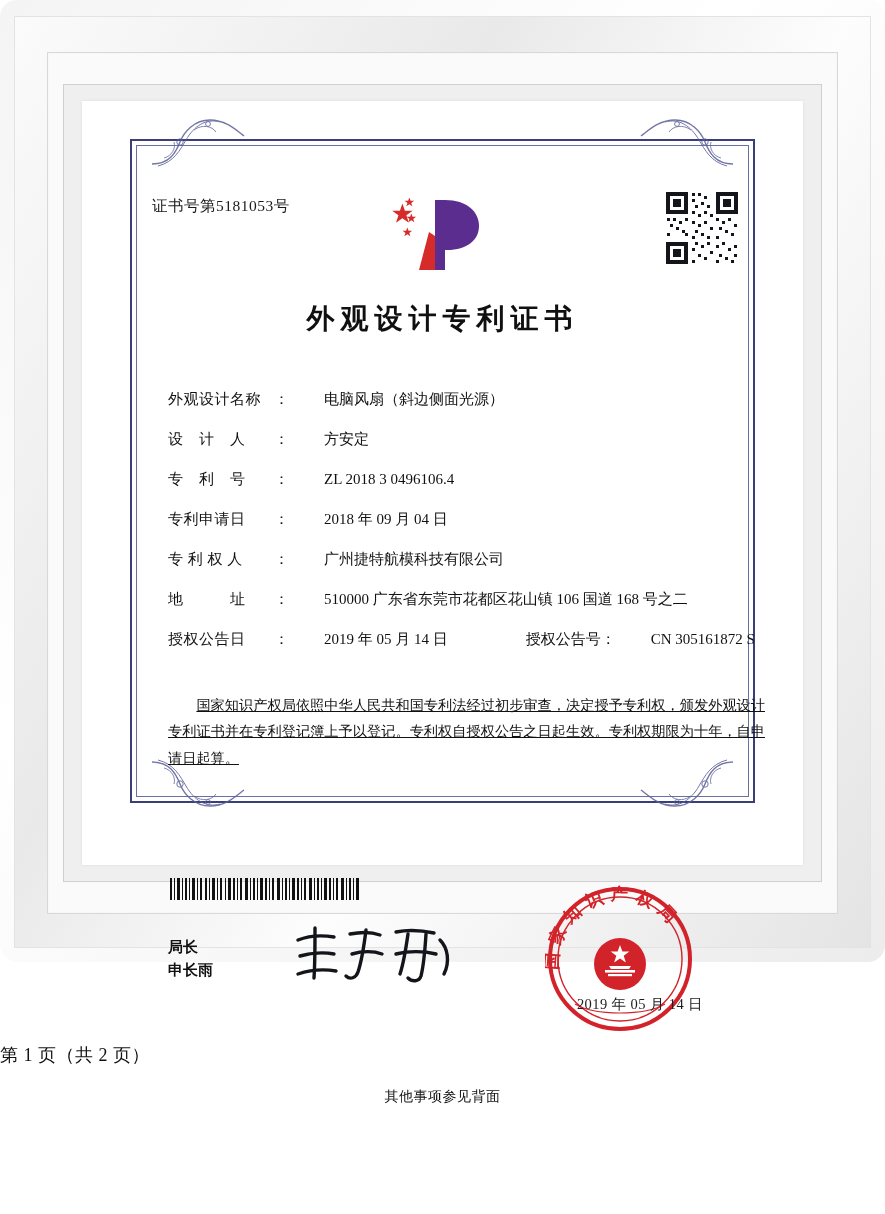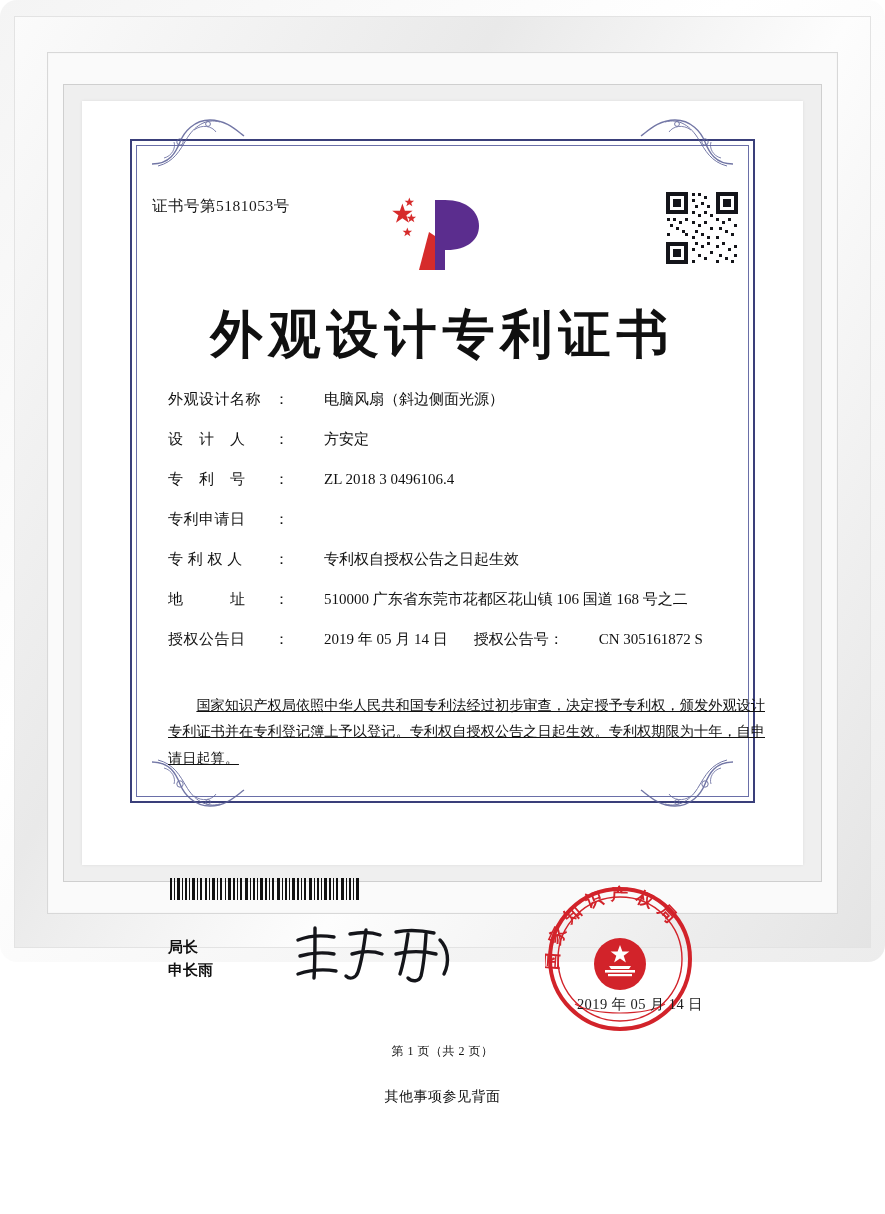--- a/index.html
+++ b/index.html
@@ -92,21 +92,21 @@
     position: absolute;
     right: 145px; top: 190px;
     width: 76px; height: 76px;
   }
 
   
   .cert-title {
     position: absolute;
     left: 0; right: 0; top: 300px;
     text-align: center;
-    font-size: 52px;
+    font-size: 28px;
     font-weight: bold;
     letter-spacing: 6px;
     color: #101010;
     font-family: Liberation Sans, sans-serif;
   }
 
   
   .fields {
     position: absolute;
     left: 168px; right: 120px; top: 390px;
@@ -122,21 +122,21 @@
   }
   .field-label {
     width: 106px;
     flex: 0 0 106px;
     letter-spacing: .5px;
   }
   .field-colon { margin: 0 2px 0 0; }
   .field-value { flex: 1 1 auto; margin-left: 33px; }
   .field-row.two-col .field-value { flex: 0 0 auto; }
   .field-extra-label {
-    margin-left: 26px;
+    margin-left: 78px;
   }
 
   
   .paragraphs {
     position: absolute;
     left: 168px; right: 120px; top: 692px;
     font-size: 14.2px;
     line-height: 1.85;
     color: #111;
     text-align: justify;
@@ -180,22 +180,21 @@
     right: 182px; top: 995px;
     font-size: 14.5px;
     color: #1d1d1d;
     letter-spacing: .4px;
   }
 
   
   .page-no {
     position: absolute;
     left: 0; right: 0; top: 1043px;
-    text-align: center;
-    font-size: 12px;
+    font-size: 18px;
     color: #111;
     letter-spacing: .5px;
   }
   .back-note {
     position: absolute;
     left: 0; right: 0; top: 1088px;
     text-align: center;
     font-size: 14px;
     color: #111;
     letter-spacing: .5px;
@@ -342,26 +341,27 @@
 
     <div class="field-row">
       <span class="field-label">专　利　号</span>
       <span class="field-colon">：</span>
       <span class="field-value">ZL 2018 3 0496106.4</span>
     </div>
 
     <div class="field-row">
       <span class="field-label">专利申请日</span>
       <span class="field-colon">：</span>
+      <span class="field-value">2018 年 09 月 04 日</span>
     </div>
 
     <div class="field-row">
       <span class="field-label">专 利 权 人</span>
       <span class="field-colon">：</span>
-      <span class="field-value">专利权自授权公告之日起生效</span>
+      <span class="field-value">广州捷特航模科技有限公司</span>
     </div>
 
     <div class="field-row">
       <span class="field-label">地　　　址</span>
       <span class="field-colon">：</span>
       <span class="field-value">510000 广东省东莞市花都区花山镇 106 国道 168 号之二</span>
     </div>
 
     <div class="field-row two-col">
       <span class="field-label">授权公告日</span>

